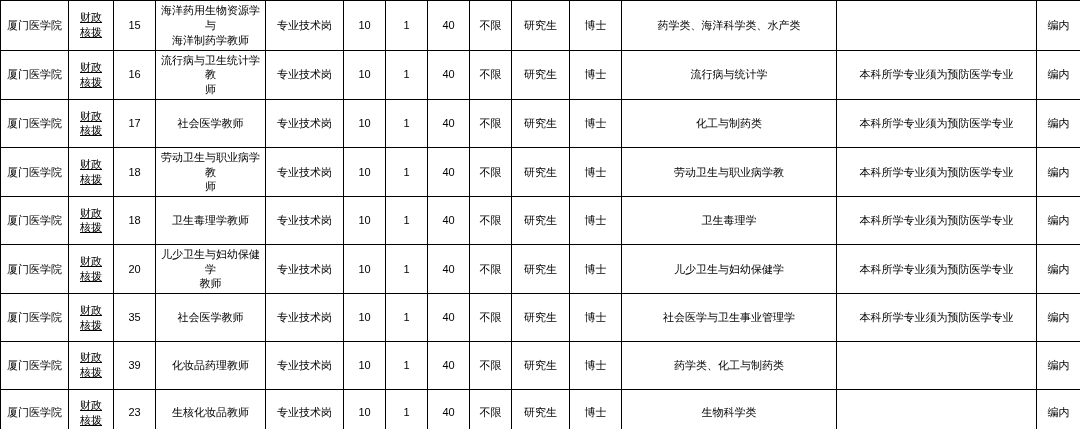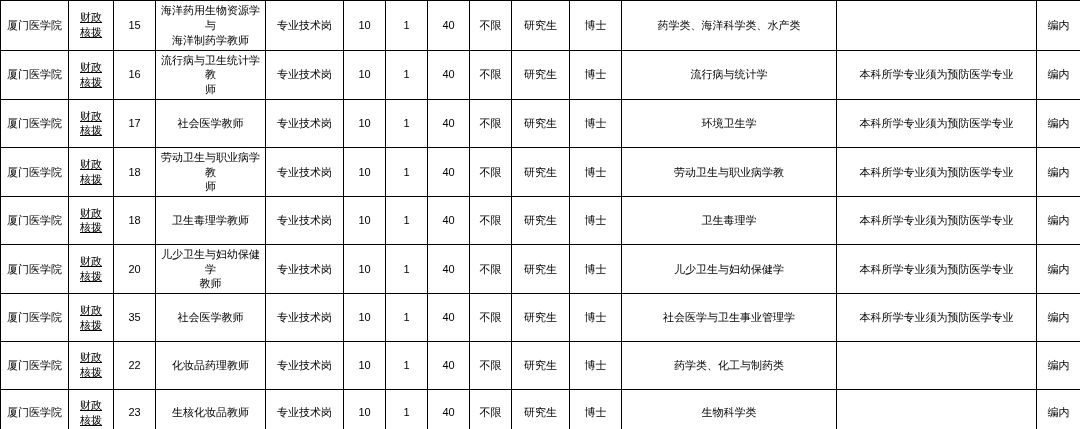--- a/index.html
+++ b/index.html
@@ -137,21 +137,21 @@
 核拨</td>
         <td class="cell-no">17</td>
         <td class="cell-post">社会医学教师</td>
         <td class="cell-type">专业技术岗</td>
         <td class="cell-num">10</td>
         <td class="cell-num">1</td>
         <td class="cell-num">40</td>
         <td class="cell-num">不限</td>
         <td class="cell-edu">研究生</td>
         <td class="cell-deg">博士</td>
-        <td class="cell-major">环境卫生学</td>
+        <td class="cell-major">化工与制药类</td>
         <td class="cell-remark">本科所学专业须为预防医学专业</td>
         <td class="cell-tail">编内</td>
       </tr>
       <tr class="row-item">
         <td class="cell-unit">厦门医学院</td>
         <td class="cell-fund">财政
 核拨</td>
         <td class="cell-no">18</td>
         <td class="cell-post">劳动卫生与职业病学教
 师</td>
@@ -215,21 +215,21 @@
         <td class="cell-edu">研究生</td>
         <td class="cell-deg">博士</td>
         <td class="cell-major">社会医学与卫生事业管理学</td>
         <td class="cell-remark">本科所学专业须为预防医学专业</td>
         <td class="cell-tail">编内</td>
       </tr>
       <tr class="row-item">
         <td class="cell-unit">厦门医学院</td>
         <td class="cell-fund">财政
 核拨</td>
-        <td class="cell-no">22</td>
+        <td class="cell-no">39</td>
         <td class="cell-post">化妆品药理教师</td>
         <td class="cell-type">专业技术岗</td>
         <td class="cell-num">10</td>
         <td class="cell-num">1</td>
         <td class="cell-num">40</td>
         <td class="cell-num">不限</td>
         <td class="cell-edu">研究生</td>
         <td class="cell-deg">博士</td>
         <td class="cell-major">药学类、化工与制药类</td>
         <td class="cell-remark"></td>

